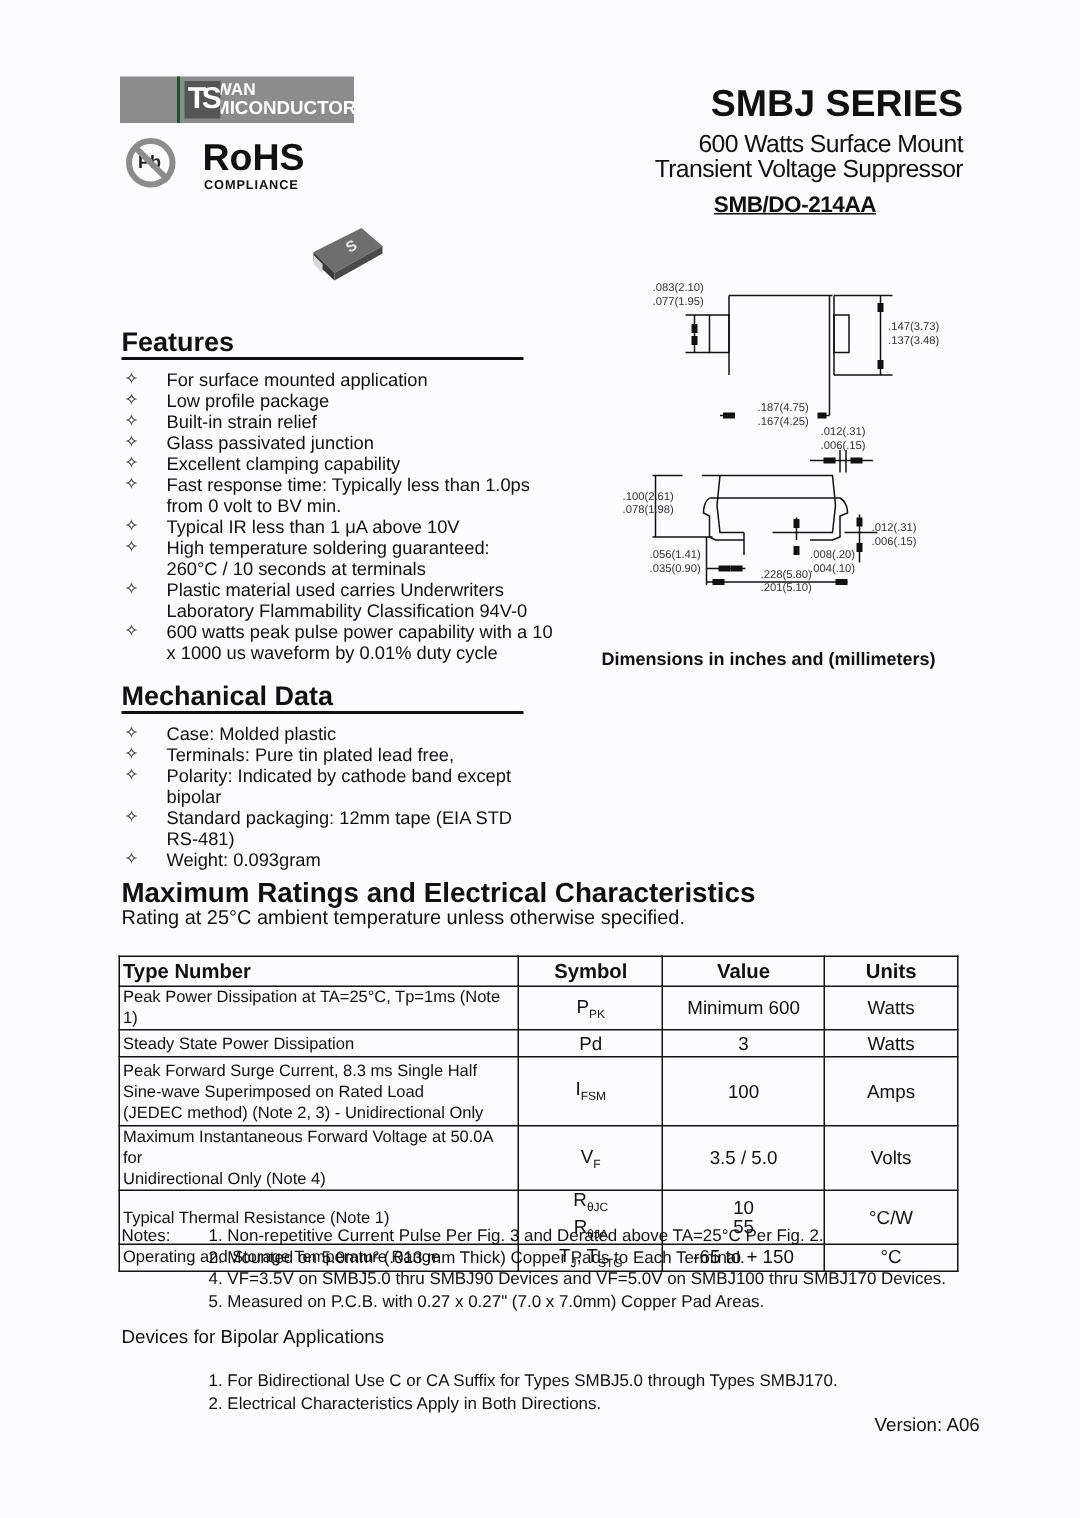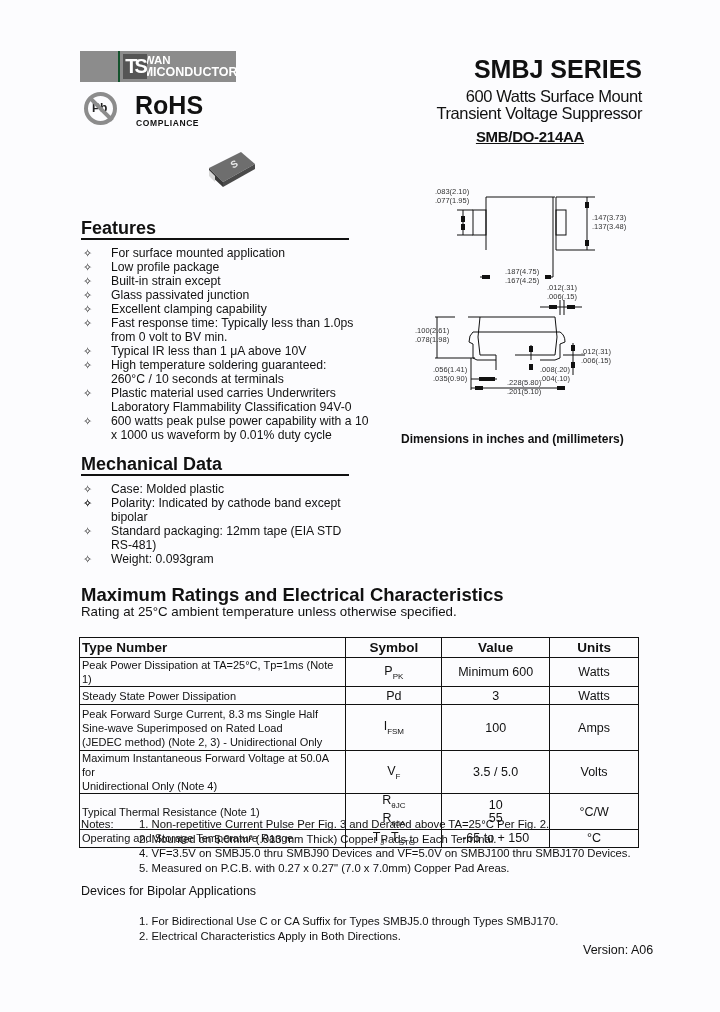--- a/index.html
+++ b/index.html
@@ -86,21 +86,21 @@
   <div class="li">
       <span class="b">✧</span>
       <div>For surface mounted application</div>
     </div>
   <div class="li">
       <span class="b">✧</span>
       <div>Low profile package</div>
     </div>
   <div class="li">
       <span class="b">✧</span>
-      <div>Built-in strain except</div>
+      <div>Built-in strain relief</div>
     </div>
   <div class="li">
       <span class="b">✧</span>
       <div>Glass passivated junction</div>
     </div>
   <div class="li">
       <span class="b">✧</span>
       <div>Excellent clamping capability</div>
     </div>
   <div class="li">
@@ -130,20 +130,21 @@
 </div>
 
 <div class="abs h2" style="left:81px; top:454px; width:268px;">Mechanical Data</div>
 <div class="abs list" style="left:83px; top:482px;">
   <div class="li">
       <span class="b">✧</span>
       <div>Case: Molded plastic</div>
     </div>
   <div class="li">
       <span class="b">✧</span>
+      <div>Terminals: Pure tin plated lead free,</div>
     </div>
   <div class="li">
       <span class="b">✧</span>
       <div>Polarity: Indicated by cathode band except</div>
       <div>bipolar</div>
     </div>
   <div class="li">
       <span class="b">✧</span>
       <div>Standard packaging: 12mm tape (EIA STD</div>
       <div>RS-481)</div>

